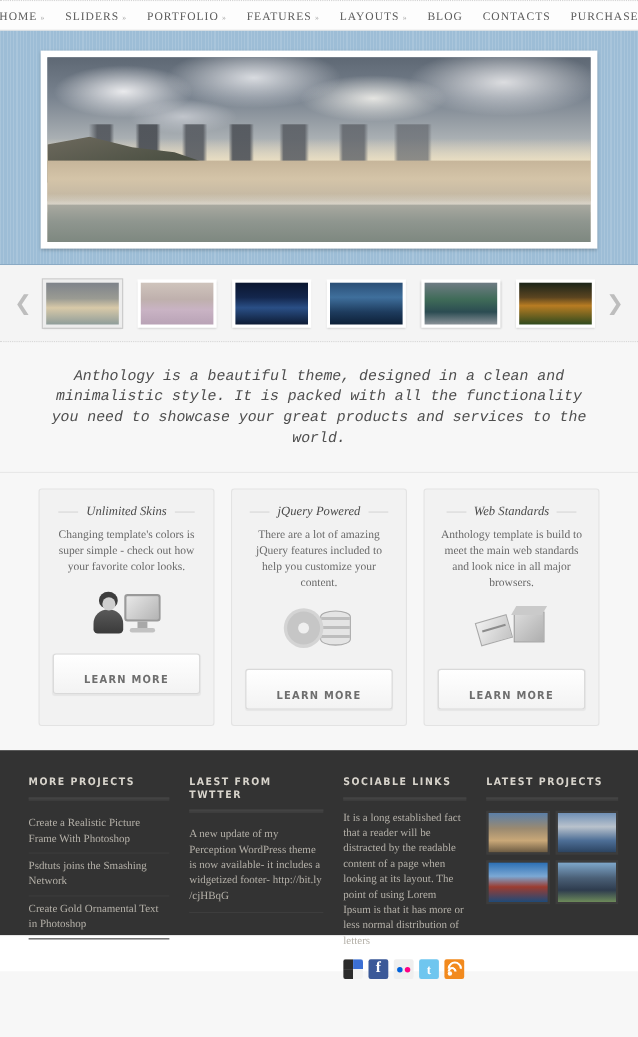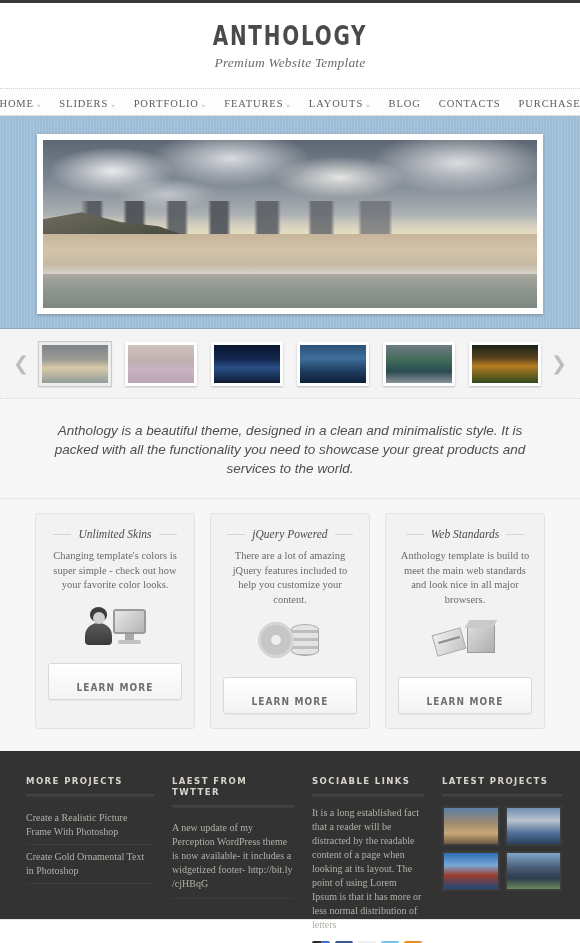--- a/index.html
+++ b/index.html
@@ -161,21 +161,21 @@
   .ti5 { background: linear-gradient(to bottom, #6f7c84 0%, #3f6b58 40%, #2b4c52 70%, #8a9298 100%); }
   .ti6 { background: linear-gradient(to bottom, #1b2418 0%, #5a4420 35%, #b87c22 55%, #2f4a1e 100%); }
 
   
   .intro {
     padding: 22px 40px 20px 40px;
     border-bottom: 1px solid #e8e8e8;
     text-align: center;
   }
   .intro p {
-    font-family: Liberation Sans, sans-serif;
+    font-family: Liberation Mono, monospace;
     font-style: italic;
     font-size: 13.5px;
     line-height: 19px;
     color: #4e4e4e;
   }
 
   
   .cards { display: flex; justify-content: center; gap: 15px; padding: 14px 0 22px 0; }
   .card {
     width: 160px;
@@ -305,24 +305,20 @@
   .ico-box .cube { position:absolute; right:1px; top:6px; width:28px; height:28px;
     background:linear-gradient(135deg,#dcdcdc,#aeaeae); border:1px solid #9a9a9a; }
   .ico-box .cubetop { position:absolute; right:1px; top:1px; width:28px; height:8px;
     background:#cacaca; transform: skewX(-30deg); }
 </style>
 </head>
 <body>
 
 <div class="page">
 
-  <div class="header">
-    <div class="logo">ANTHOLOGY</div>
-    <div class="tagline">Premium Website Template</div>
-  </div>
 
   <div class="navwrap">
     <div class="nav" id="nav">
         <div class="nav-item"><span>HOME</span><span class="nav-caret">»</span></div>
         <div class="nav-item"><span>SLIDERS</span><span class="nav-caret">»</span></div>
         <div class="nav-item"><span>PORTFOLIO</span><span class="nav-caret">»</span></div>
         <div class="nav-item"><span>FEATURES</span><span class="nav-caret">»</span></div>
         <div class="nav-item"><span>LAYOUTS</span><span class="nav-caret">»</span></div>
         <div class="nav-item"><span>BLOG</span></div>
         <div class="nav-item"><span>CONTACTS</span></div>
@@ -427,20 +423,21 @@
       </div>
     </div>
 
   <div class="footer">
 
     <div class="fcol wide-a">
       <div class="fhead">MORE PROJECTS</div>
       <div class="fdiv"></div>
       <div id="more-projects">
           <a class="flink">Create a Realistic Picture Frame With Photoshop</a>
+          <a class="flink">Psdtuts joins the Smashing Network</a>
           <a class="flink">Create Gold Ornamental Text in Photoshop</a>
         </div>
     </div>
 
     <div class="fcol wide-b">
       <div class="fhead">LAEST FROM TWTTER</div>
       <div class="fdiv"></div>
       <div id="tweets">
           <div class="ftweet">A new update of my Perception WordPress theme is now available- it includes a widgetized footer- http://bit.ly /cjHBqG</div>
         </div>

